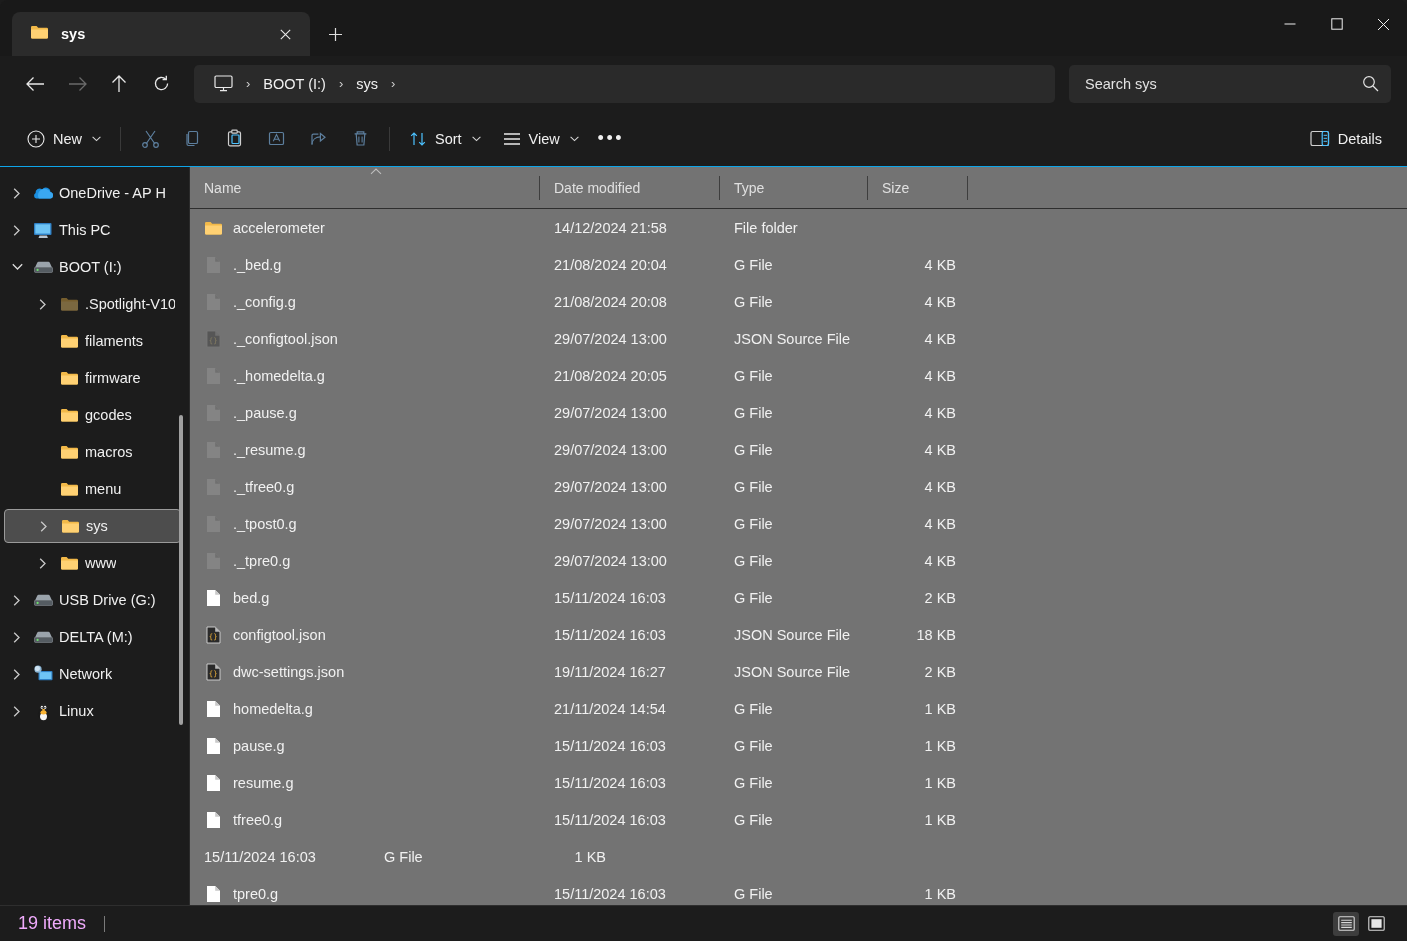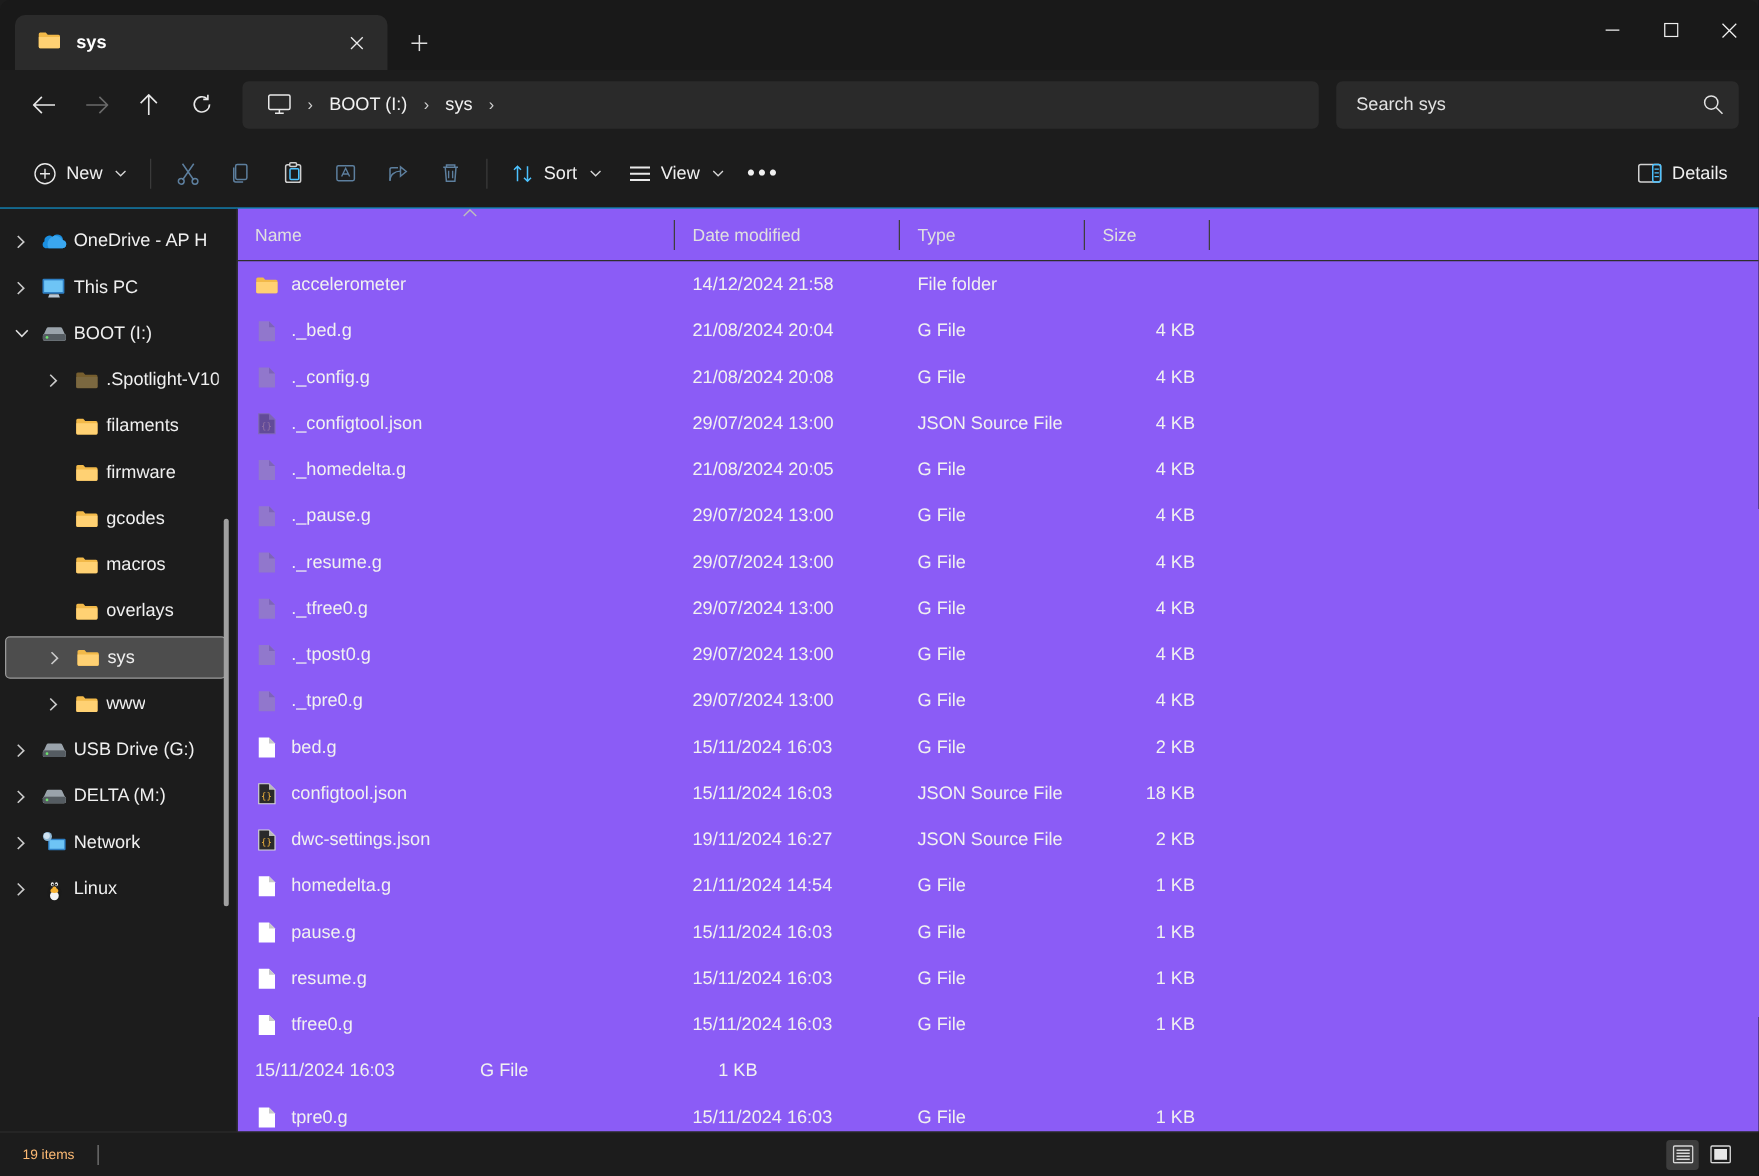--- a/index.html
+++ b/index.html
@@ -155,21 +155,21 @@
   }
   .lvl1 { padding-left: 0px; }
   .lvl2 { padding-left: 26px; }
   .sb-scroll {
     position: absolute; right: 6px; top: 248px;
     width: 4px; height: 310px; border-radius: 2px;
     background: #a0a0a0;
   }
 
   
-  .filepane { flex: 1; display: flex; flex-direction: column; min-width: 0; background:#8b5cf6; }
+  .filepane { flex: 1; display: flex; flex-direction: column; min-width: 0; background:#737373; }
   .colhdr {
     height: 42px; min-height: 42px; display: flex; align-items: center;
     border-bottom: 1px solid #2e2e2e; position: relative;
     padding-left: 0;
   }
   .col {
     font-size: 14px; color: #e0e0e0;
     display: flex; align-items: center; height: 100%;
     position: relative; padding-left: 14px;
   }
@@ -199,21 +199,21 @@
   .cell.size { width: 100px; padding-left: 14px; justify-content: flex-end; padding-right: 12px; }
   .fi { width: 19px; min-width: 19px; height: 19px; display: flex; align-items: center; justify-content: center; }
   .fname { overflow: hidden; text-overflow: ellipsis; }
 
   
   .statusbar {
     height: 36px; min-height: 36px;
     background: #1c1c1c; border-top: 1px solid #2e2e2e;
     display: flex; align-items: center; padding: 0 10px 0 18px;
   }
-  .status-text { font-size: 11px; color: #fdba74; }
+  .status-text { font-size: 18px; color: #f0abfc; }
   .status-div { width: 1px; height: 16px; background: #7a7a7a; margin-left: 18px; }
   .viewtoggles { margin-left: auto; display: flex; gap: 4px; padding-right: 8px; }
   .vt {
     width: 26px; height: 24px; border-radius: 3px;
     display: flex; align-items: center; justify-content: center;
   }
   .vt.active { background: #3d3d3d; }
 </style>
 </head>
 <body>
@@ -521,21 +521,21 @@
             <span class="tree-label">macros</span>
           </div>
           <div class="tree-item lvl2">
             <span class="twisty empty"></span>
             <span class="tree-ico">
               <svg width="19" height="16" viewBox="0 0 19 16" style="opacity:1">
         <path d="M1 3.2a1.2 1.2 0 0 1 1.2-1.2h4.4l1.6 1.8h8.6A1.2 1.2 0 0 1 18 5v8.3a1.2 1.2 0 0 1-1.2 1.2H2.2A1.2 1.2 0 0 1 1 13.3z" fill="#f2b949"></path>
         <path d="M1 5.6h17v7.7a1.2 1.2 0 0 1-1.2 1.2H2.2A1.2 1.2 0 0 1 1 13.3z" fill="#ffd173"></path>
               </svg>
             </span>
-            <span class="tree-label">overlays</span>
+            <span class="tree-label">menu</span>
           </div>
           <div class="tree-item selected lvl2">
             <span class="twisty">
               <svg width="8" height="11" viewBox="0 0 8 11">
                 <path d="M1.2.8L6 5.5 1.2 10.2" stroke="#c9c9c9" stroke-width="1.3" fill="none"></path>
               </svg>
             </span>
             <span class="tree-ico">
               <svg width="19" height="16" viewBox="0 0 19 16" style="opacity:1">
         <path d="M1 3.2a1.2 1.2 0 0 1 1.2-1.2h4.4l1.6 1.8h8.6A1.2 1.2 0 0 1 18 5v8.3a1.2 1.2 0 0 1-1.2 1.2H2.2A1.2 1.2 0 0 1 1 13.3z" fill="#f2b949"></path>

